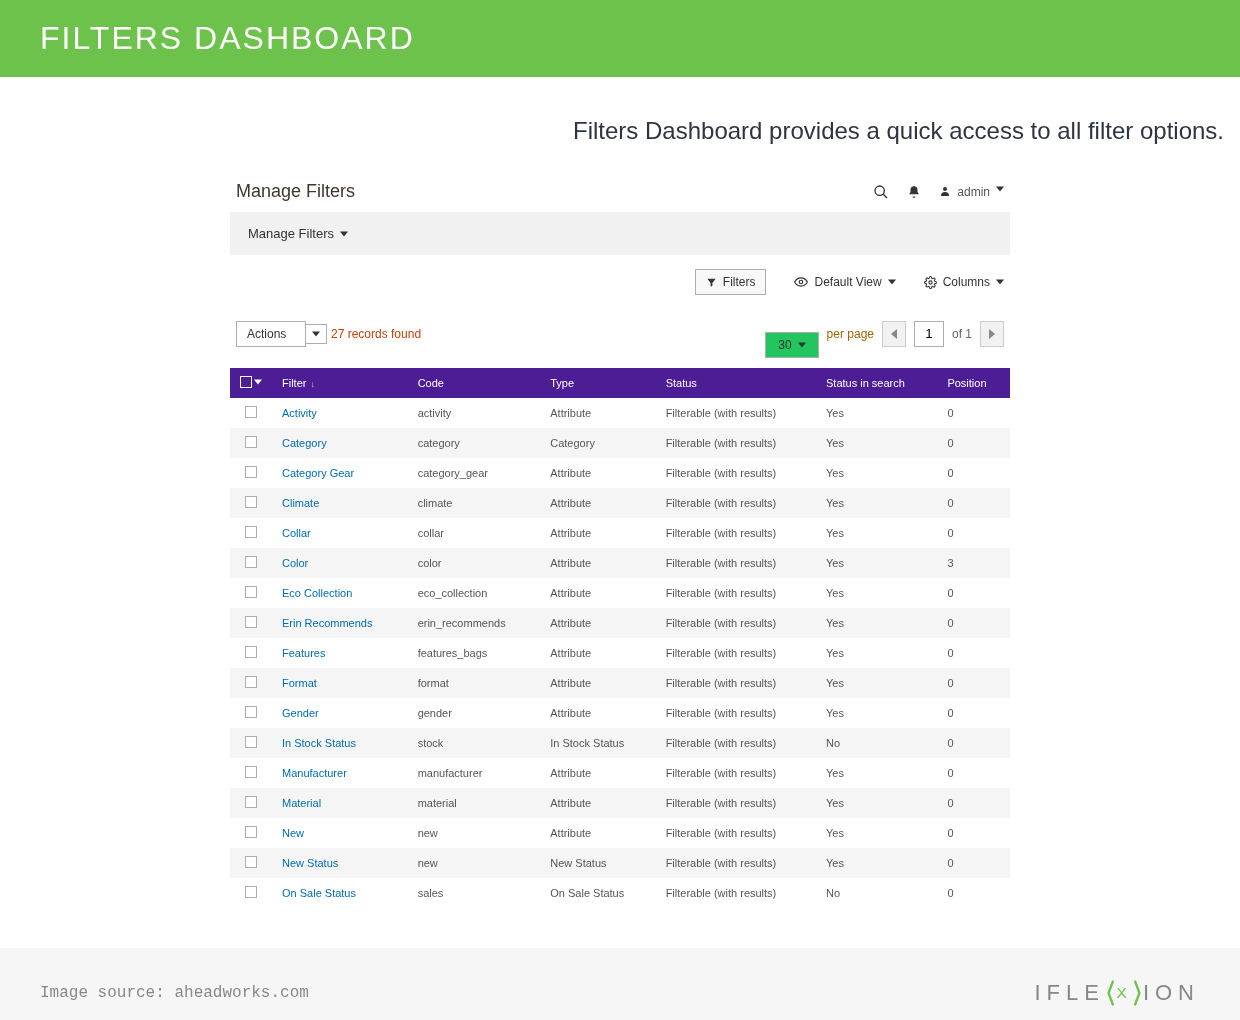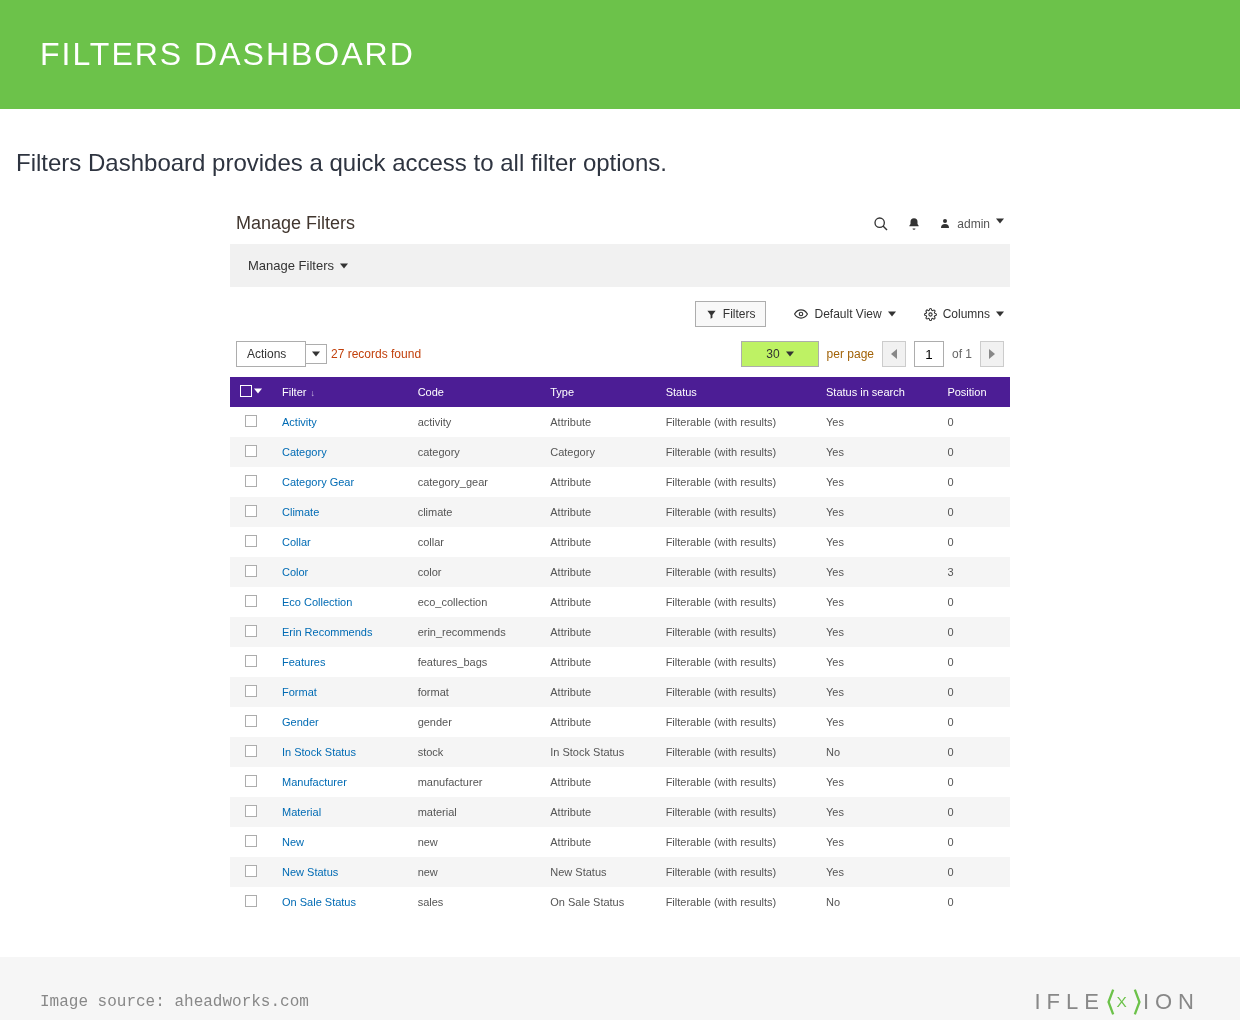--- a/index.html
+++ b/index.html
@@ -1,38 +1,38 @@
 <!DOCTYPE html>
 <html><head>
 <meta charset="utf-8">
 <style>
 * { box-sizing: border-box; margin: 0; padding: 0; }
 body { font-family: -apple-system, BlinkMacSystemFont, "Segoe UI", Helvetica, Arial, sans-serif; background: #fff; width: 1240px; }
-.banner { background: #6cc24a; padding: 36px 40px; }
+.banner { background: #6cc24a; padding: 20px 40px; }
 .banner-title { color: #fff; font-size: 32px; font-weight: 300; letter-spacing: 2px; }
 .intro { padding: 40px 16px 20px 16px; }
-.intro-text { color: #2e3440; font-size: 24px; font-weight: 400; }
+.intro-text { color: #2e3440; font-size: 24px; font-weight: 400; text-align: right; }
 .admin-panel { margin: 10px auto 40px auto; width: 780px; background: #fff; font-size: 12px; color: #333; }
 .panel-header { display: flex; align-items: center; justify-content: space-between; padding: 6px 6px 10px 6px; }
 .panel-title { font-size: 18px; color: #41362f; font-weight: 400; }
 .header-icons { display: flex; align-items: center; gap: 18px; color: #333; }
 .icon-btn { cursor: pointer; display: inline-flex; align-items: center; }
 .user-dropdown { display: flex; align-items: flex-start; gap: 6px; font-size: 12px; color: #555; }
 .sub-bar { background: #f1f1f1; padding: 14px 18px; font-size: 13px; color: #333; }
 .sub-bar-label { display: inline-flex; align-items: center; gap: 6px; }
 .toolbar-row { display: flex; align-items: center; justify-content: flex-end; gap: 28px; padding: 14px 6px 8px 6px; font-size: 12px; color: #333; }
 .toolbar-btn { border: 1px solid #adadad; background: #f8f8f8; padding: 5px 10px; display: inline-flex; align-items: center; gap: 6px; cursor: pointer; font-size: 12px; }
 .toolbar-link { display: inline-flex; align-items: center; gap: 6px; cursor: pointer; }
 .control-row { display: flex; align-items: center; justify-content: space-between; padding: 6px 6px 10px 6px; font-size: 12px; }
 .actions-select { display: flex; align-items: center; }
 .actions-select .sel { border: 1px solid #adadad; padding: 5px 10px; background: #fff; min-width: 70px; }
 .actions-select .caret { border: 1px solid #adadad; border-left: none; padding: 5px 6px; background: #fff; cursor: pointer; }
 .records { color: #c2410c; margin-left: 4px; }
 .pager { display: flex; align-items: center; gap: 8px; }
-.pager .sel { border: 1px solid #adadad; padding: 5px 24px; background: #bef264; min-width: 32px; text-align: left; display: inline-flex; align-items: center; gap: 6px; }
+.pager .sel { border: 1px solid #adadad; padding: 5px 12px; background: #22c55e; min-width: 32px; text-align: left; display: inline-flex; align-items: center; gap: 6px; margin-top: 23px; }
 .pager .ppage { color: #a16207; }
 .pager .nav-btn { border: 1px solid #ccc; background: #f1f1f1; width: 24px; height: 26px; display: inline-flex; align-items: center; justify-content: center; cursor: pointer; color: #777; }
 .pager .page-input { border: 1px solid #adadad; width: 30px; height: 26px; text-align: center; }
 .pager .ofn { color: #666; }
 table { width: 100%; border-collapse: collapse; font-size: 11px; }
 thead th { background: #4c1d95; color: #fff; text-align: left; padding: 8px 10px; font-weight: 400; font-size: 11px; }
 thead th:first-child { width: 30px; }
 tbody td { padding: 8px 10px; color: #555; }
 tbody tr:nth-child(even) td { background: #f5f5f5; }
 tbody td:first-child { text-align: center; }

